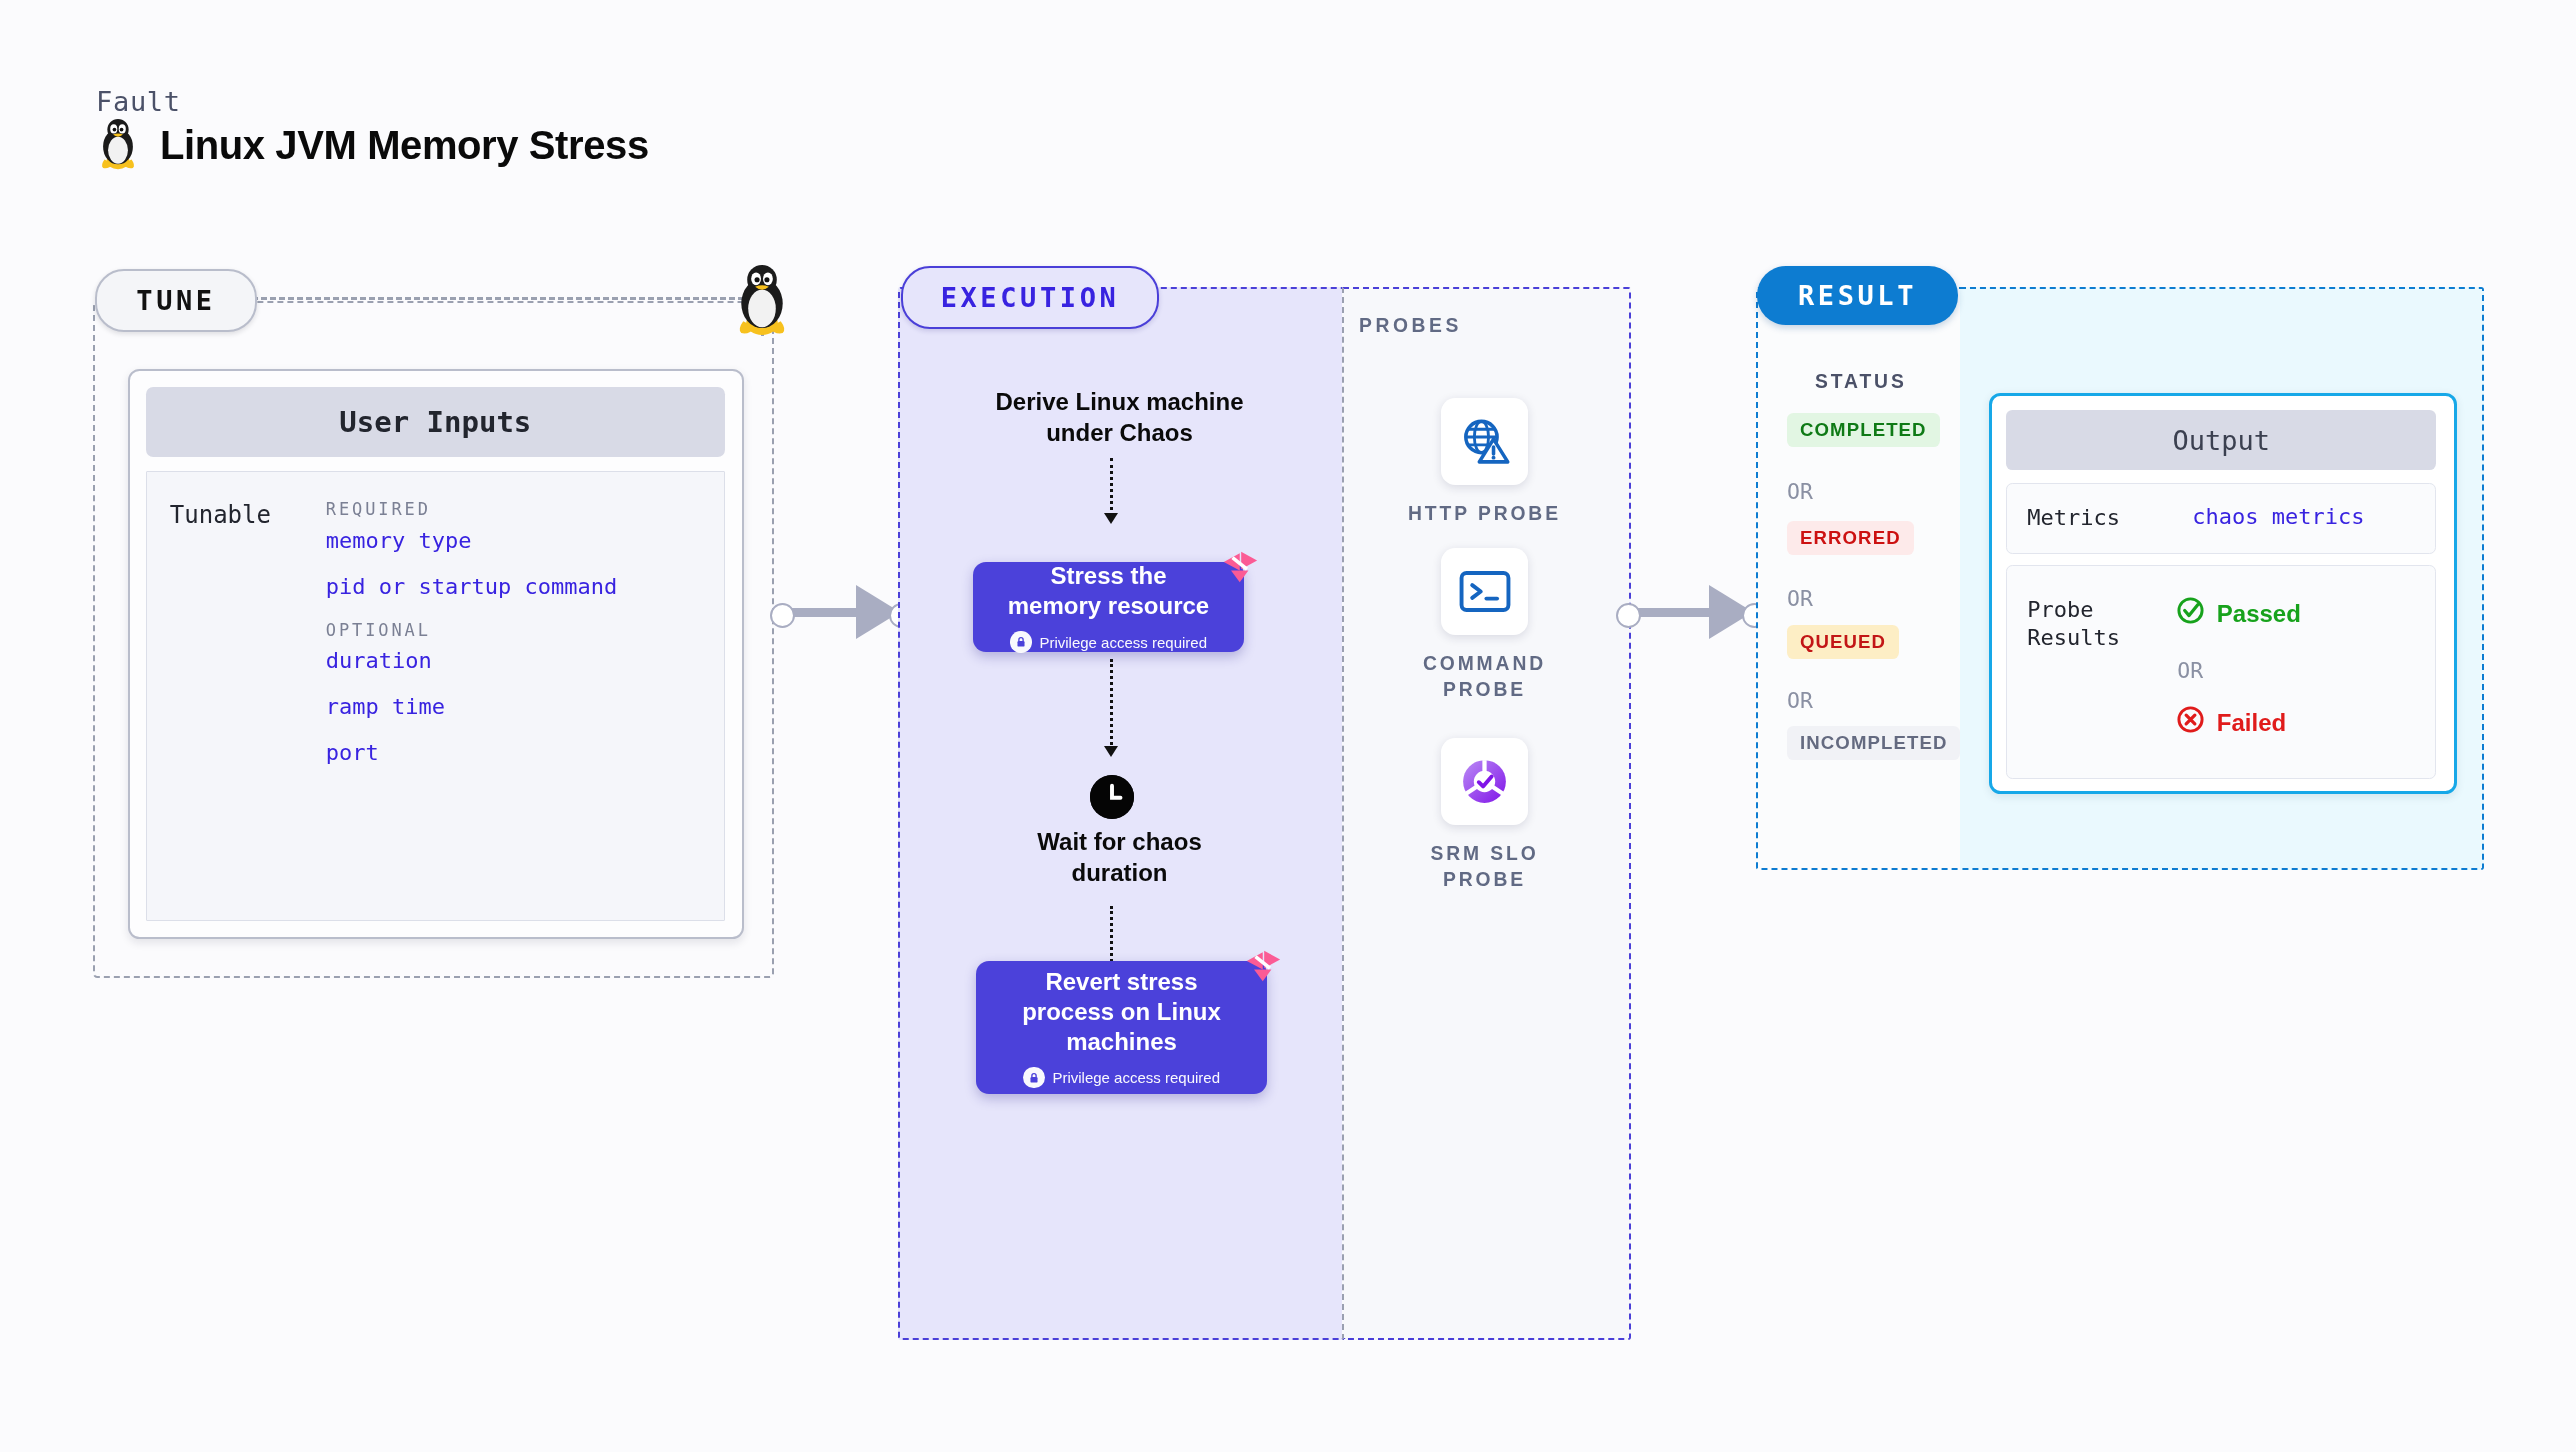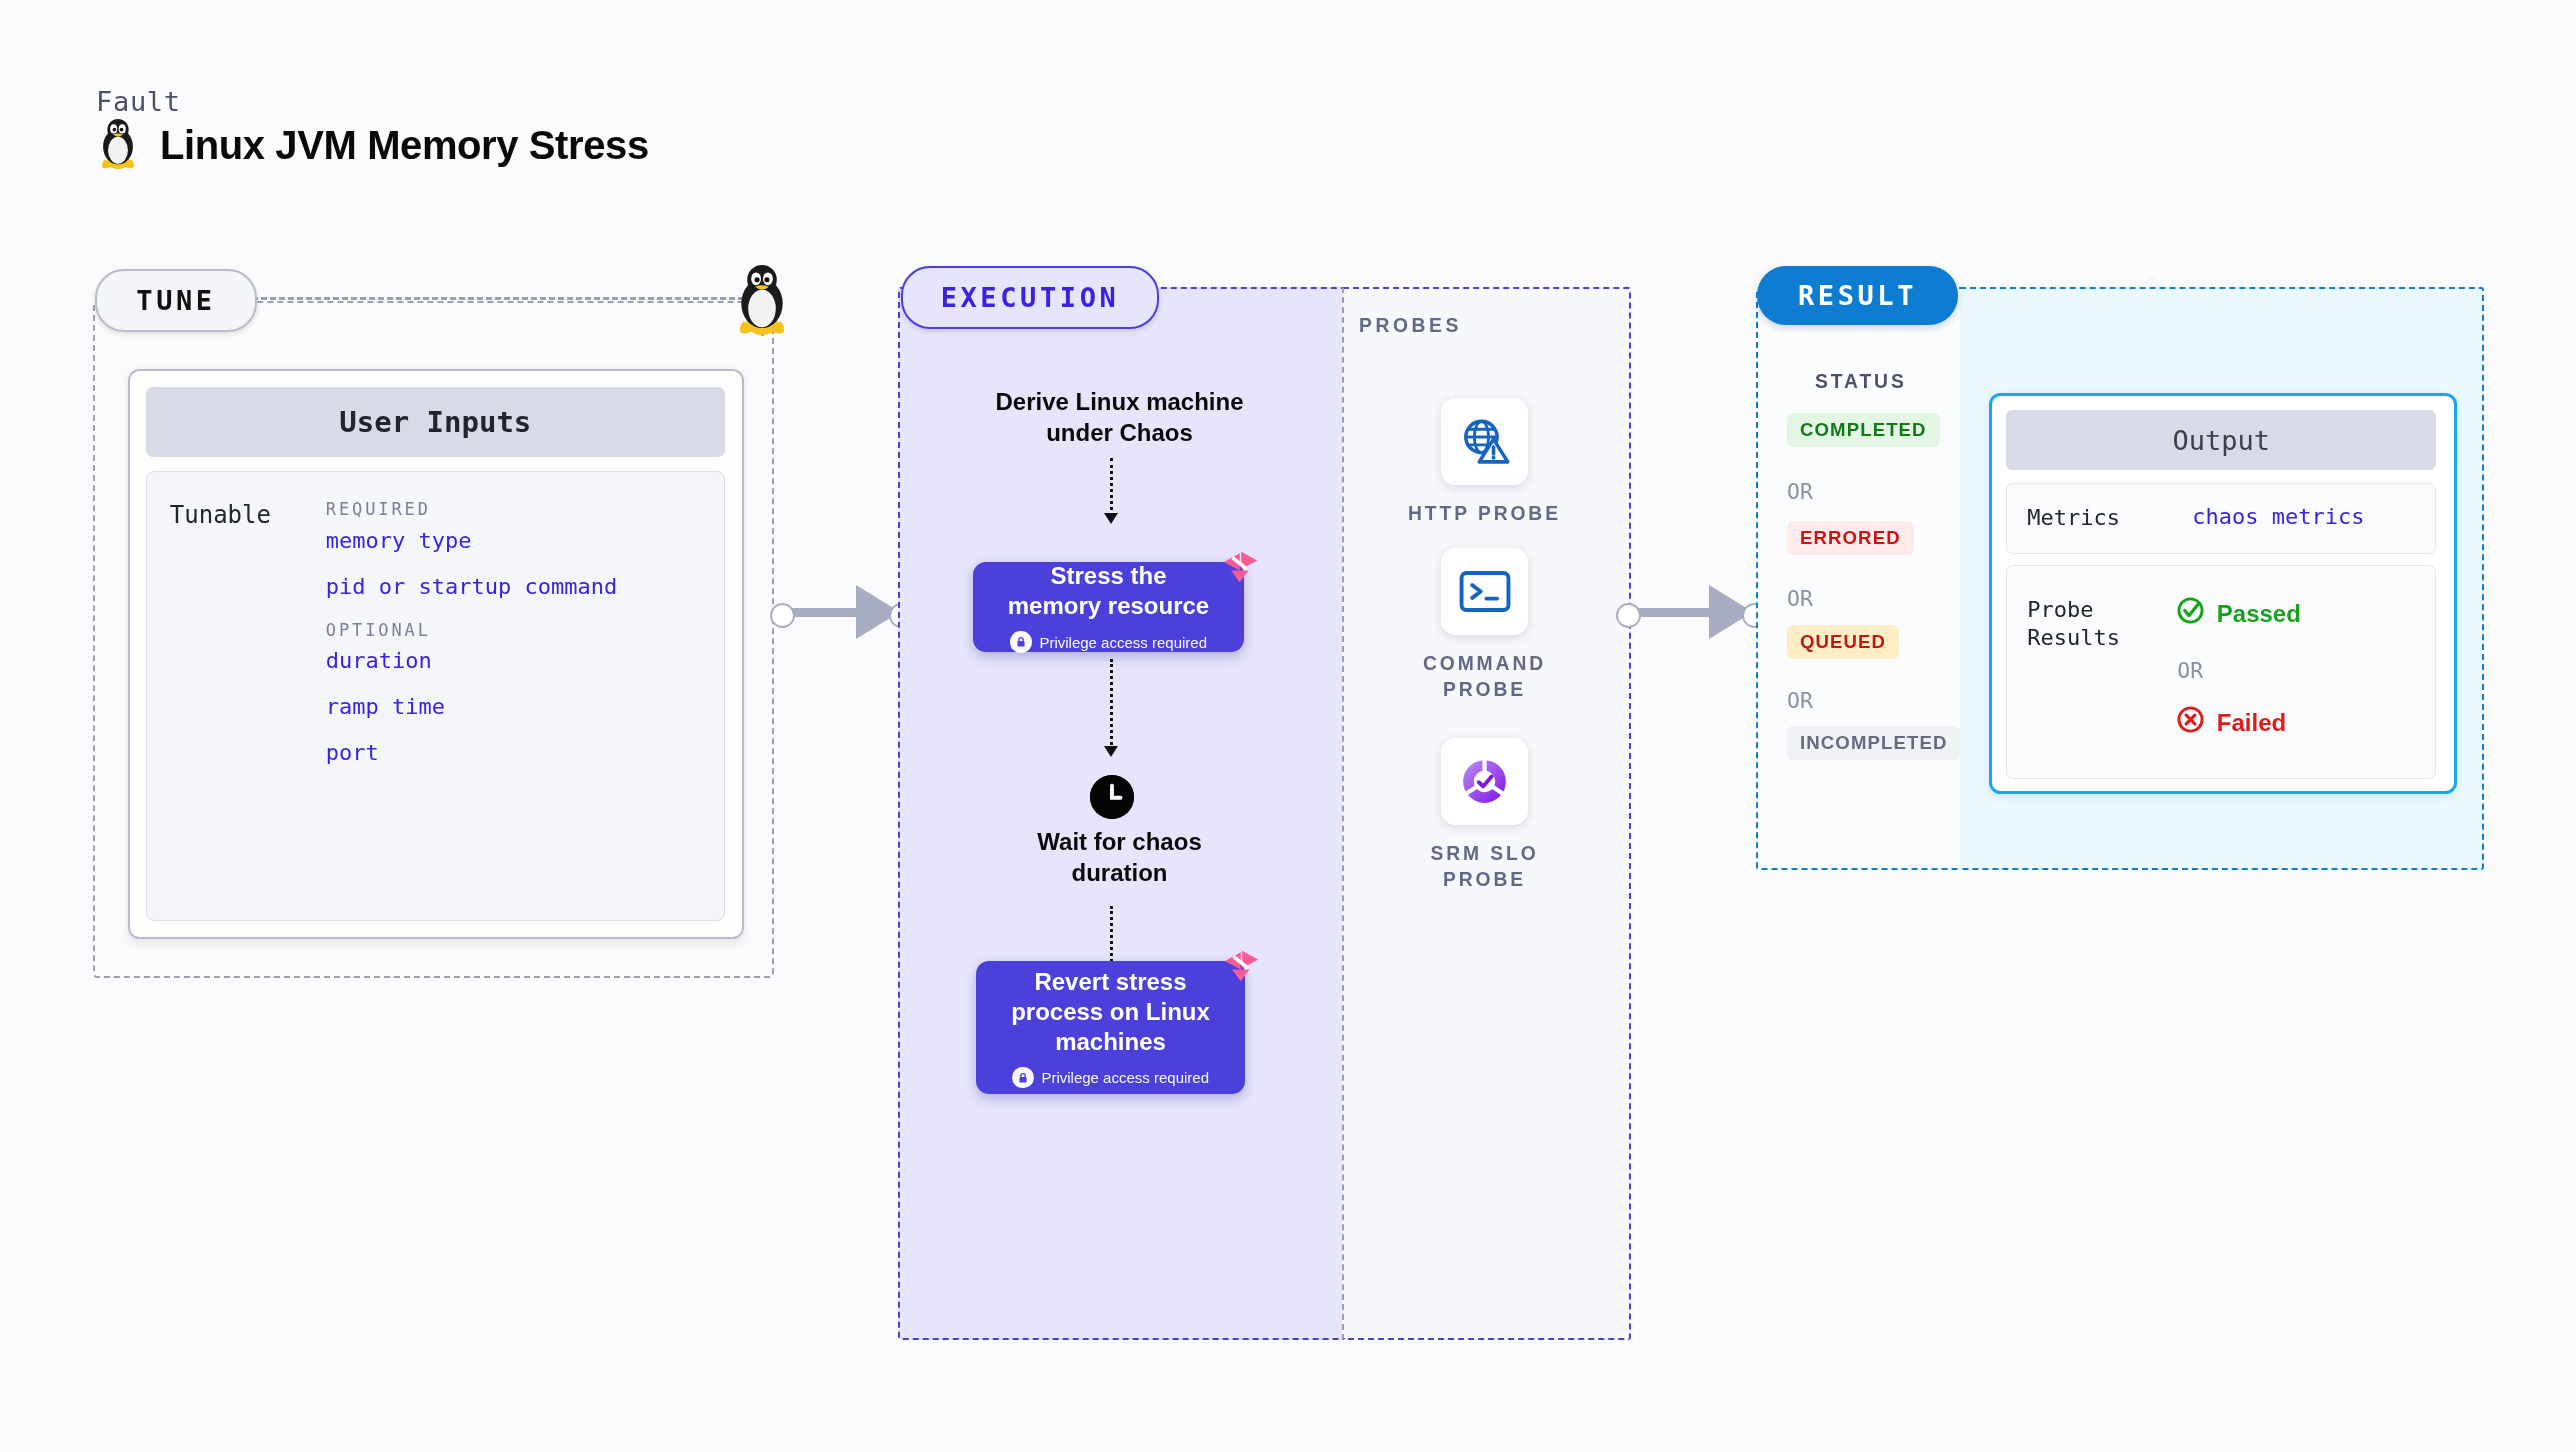--- a/index.html
+++ b/index.html
@@ -44,21 +44,21 @@
     box-shadow:0 3.6px 8.6px rgba(20,20,50,.10);
   }
   #ui-head{
     position:absolute;left:15.8px;top:15.8px;width:579px;height:70px;
     background:#d8dae6;border-radius:7.2px;
     display:flex;align-items:center;justify-content:center;
   }
   #ui-head span{font-family:"DejaVu Sans Mono", monospace;font-size:29px;font-weight:bold;color:#22252e;}
   #ui-body{
     position:absolute;left:15.8px;top:100px;width:577px;height:448px;
-    background:#f5f6fa;border:1.4px solid #dcdfe9;border-radius:8px;
+    background:#f5f6fa;border:1.4px solid #dcdfe9;border-radius:1px;
   }
   #tunable-lbl{
     position:absolute;left:23px;top:29px;
     font-family:"DejaVu Sans Mono", monospace;font-size:24px;color:#22252e;
   }
   #tunable-list{position:absolute;left:179px;top:15.8px;}
   .grp-lbl{
     font-family:"DejaVu Sans Mono", monospace;font-size:17px;
     color:#7b8094;letter-spacing:2.9px;margin:11.5px 0 8.6px 0;
   }
@@ -287,21 +287,21 @@
       <path d="M31 15 V32 H43" stroke="#fff" stroke-width="5.5" fill="none" stroke-linecap="round"></path>
     </svg>
 </div>
 <div class="step-text" style="left:976px;top:827px;width:287px;">
   <div style="white-space:pre-line">Wait for chaos
 duration</div>
 </div>
 <div class="dotline" style="left:1110px;top:906px;height:62px;"></div>
 <div class="dotarrow" style="left:1104px;top:963px;"></div>
 
-<div class="pcard" style="left:976px;top:961px;width:269px;height:133px;">
+<div class="pcard" style="left:976px;top:961px;width:291px;height:133px;">
   <div class="chaos-flag">
     <svg width="42" height="42" viewBox="0 0 58 58">
       <path d="M8 22 L30 10 L30 34 Z" fill="#fb5b95"></path>
       <path d="M32 8 L54 20 L32 32 Z" fill="#fb5b95"></path>
       <path d="M18 34 L42 34 L30 50 Z" fill="#fb5b95"></path>
       <path d="M20 16 L40 32" stroke="#fff" stroke-width="5" fill="none"></path>
     </svg>
   </div>
   <div class="t" style="white-space:pre-line">Revert stress
 process on Linux

